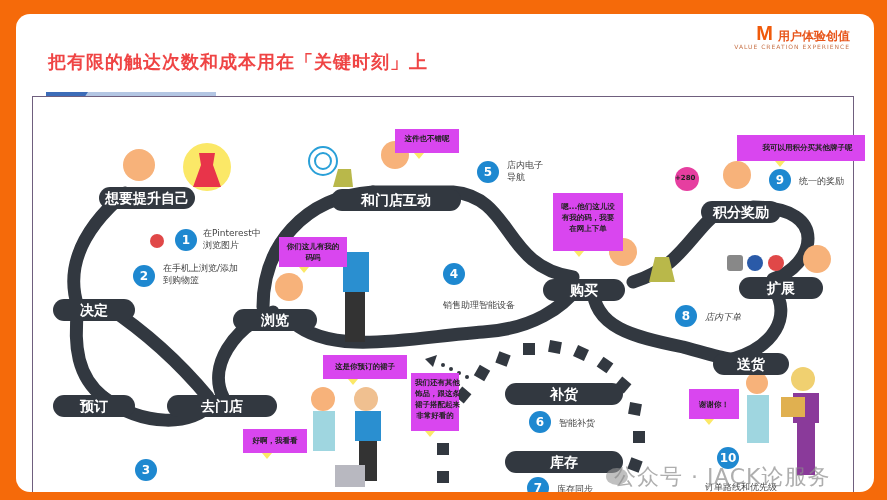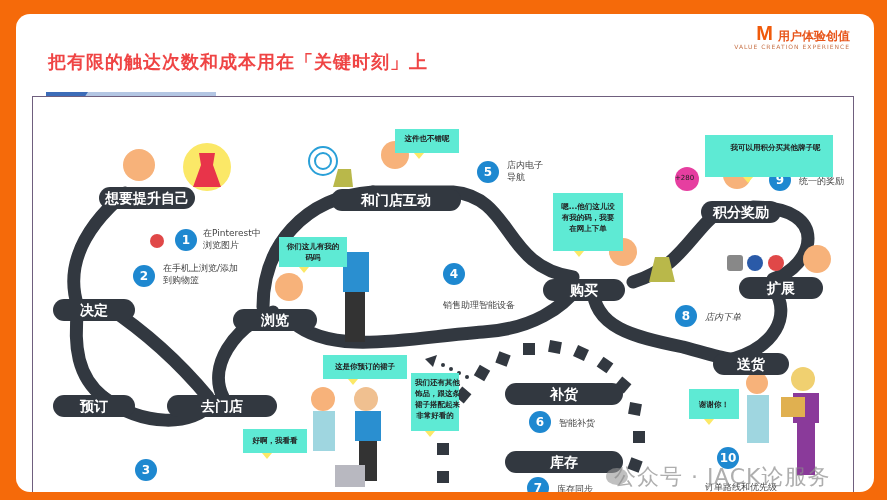--- a/index.html
+++ b/index.html
@@ -17,21 +17,21 @@
   .logo .name { color:#e8551a; font-weight:bold; font-size:12px; }
   .logo .sub { font-size:6px; color:#c8744a; letter-spacing:1px; margin-top:-2px; }
   .frame { position:absolute; left:16px; top:82px; width:820px; height:396px;
            border:1.5px solid #6f5f7e; border-bottom:none; background:#fff; }
   svg.map { position:absolute; left:0; top:0; }
   .pill { position:absolute; background:#323840; color:#fff; font-size:14px; font-weight:bold;
           border-radius:14px; height:22px; line-height:22px; text-align:center; }
   .num { position:absolute; width:22px; height:22px; border-radius:50%; background:#1e88d0; color:#fff;
          font-size:12px; font-weight:bold; text-align:center; line-height:22px; }
   .desc { position:absolute; font-size:9px; color:#444; line-height:12px; }
-  .bubble { position:absolute; background:#5eead4; color:#222; font-size:7.5px; font-weight:bold;
+  .bubble { position:absolute; background:#d946ef; color:#222; font-size:7.5px; font-weight:bold;
             text-align:center; line-height:11px; padding:4px; box-sizing:border-box; }
   .bubble::after { content:""; position:absolute; left:30%; bottom:-6px; border-left:5px solid transparent;
                    border-right:5px solid transparent; border-top:6px solid #fbe867; }
   .watermark { position:absolute; left:598px; top:448px; font-size:22px; color:rgba(140,140,140,0.7);
                letter-spacing:1px; }
   .wm-icon { position:absolute; left:590px; top:454px; width:22px; height:17px; border-radius:50%;
              background:rgba(150,150,150,0.6); }
 </style>
 </head>
 <body>
@@ -166,27 +166,27 @@
     <div class="desc" style="left:766px;top:78px;">统一的奖励</div>
     <div class="num" style="left:684px;top:350px;">10</div>
     <div class="desc" style="left:672px;top:384px;">订单路线和优先级</div>
 
     <div class="bubble" style="left:246px;top:140px;width:68px;height:30px;white-space:pre;">你们这儿有我的
 码吗</div>
     <div class="bubble" style="left:362px;top:32px;width:64px;height:24px;">这件也不错呢</div>
     <div class="bubble" style="left:520px;top:96px;width:70px;height:58px;white-space:pre;padding-top:8px;">嗯...他们这儿没
 有我的码，我要
 在网上下单</div>
-    <div class="bubble" style="left:672px;top:38px;width:128px;height:42px;padding-top:7px;padding-left:17px;">我可以用积分买其他牌子呢</div>
+    <div class="bubble" style="left:704px;top:38px;width:128px;height:26px;padding-top:7px;padding-left:17px;">我可以用积分买其他牌子呢</div>
     <div class="bubble" style="left:290px;top:258px;width:84px;height:24px;padding-top:6px;">这是你预订的裙子</div>
     <div class="bubble" style="left:210px;top:332px;width:64px;height:24px;padding-top:6px;">好啊，我看看</div>
     <div class="bubble" style="left:358px;top:276px;width:48px;height:58px;white-space:pre;margin-left:20px;">我们还有其他
 饰品，跟这条
 裙子搭配起来
 非常好看的</div>
     <div class="bubble" style="left:656px;top:354px;width:50px;height:30px;padding-top:10px;transform:translateY(-62px);">谢谢你！</div>
 
-    <div style="position:absolute;left:642px;top:77px;font-size:7px;font-weight:normal;color:#222;">+280</div>
+    <div style="position:absolute;left:642px;top:77px;font-size:7px;font-weight:bold;color:#222;">+280</div>
   </div>
 
   <div class="wm-icon"></div>
   <div class="watermark">公众号 · JACK论服务</div>
 </div>
 
 </body></html>

